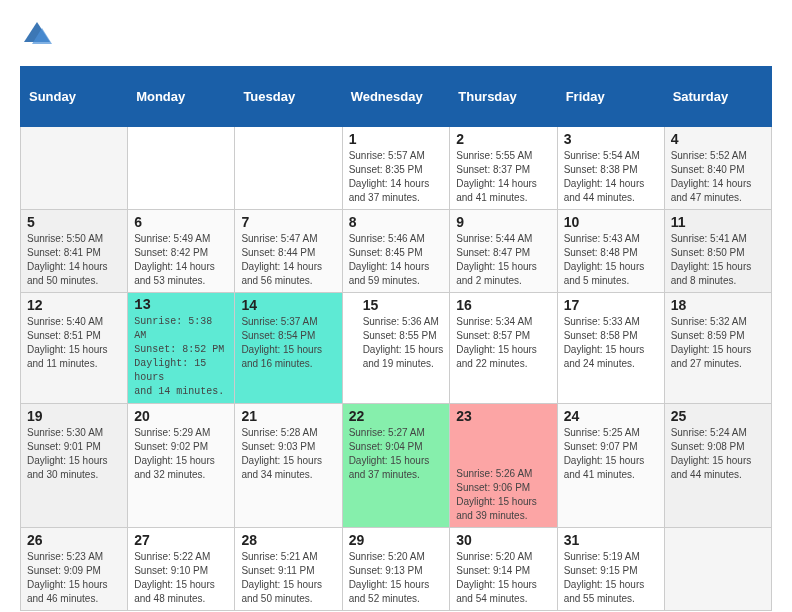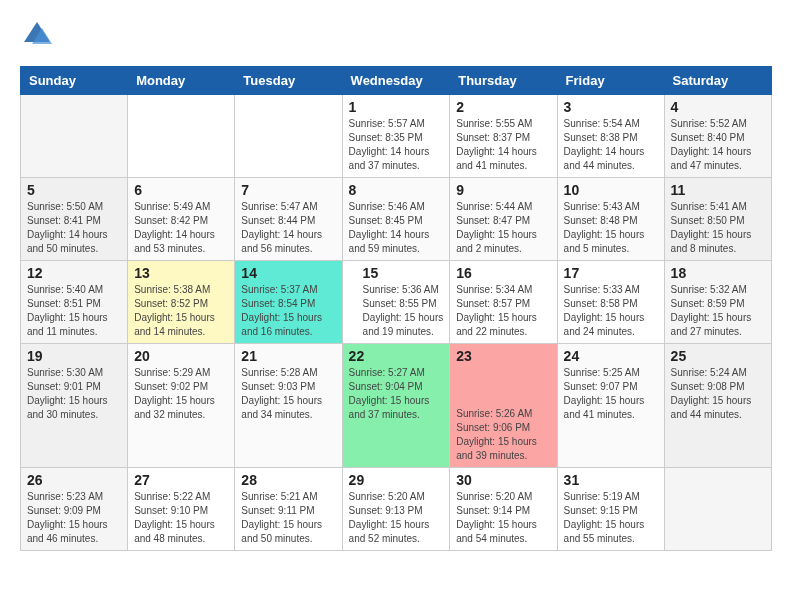--- a/index.html
+++ b/index.html
@@ -56,21 +56,21 @@
     .calendar {
       width: 100%;
       border-collapse: collapse;
     }
     .calendar th {
       background-color: #1a5fa8;
       color: #fff;
       font-size: 13px;
       font-weight: bold;
       text-align: left;
-      padding: 6px 8px;
+      padding: 22px 8px;
       border: 1px solid #1a5fa8;
     }
     .calendar td {
       border: 1px solid #ccc;
       vertical-align: top;
       padding: 4px 6px;
       width: 108px;
       min-height: 80px;
       font-size: 10.5px;
       color: #333;
@@ -223,21 +223,21 @@
         </td>
       </tr>
       <tr>
         <td style="background-color: rgb(245, 245, 245);">
           <span class="day-number">12</span>
           <div class="day-info" style="white-space: pre-line;">Sunrise: 5:40 AM
 Sunset: 8:51 PM
 Daylight: 15 hours
 and 11 minutes.</div>
         </td>
-        <td style="background-color: #fef9c3;">
+        <td style="background-color: #5eead4; font-family: Liberation Mono, monospace;">
           <span class="day-number">13</span>
           <div class="day-info" style="white-space: pre-line;">Sunrise: 5:38 AM
 Sunset: 8:52 PM
 Daylight: 15 hours
 and 14 minutes.</div>
         </td>
         <td style="background-color: #5eead4;">
           <span class="day-number">14</span>
           <div class="day-info" style="white-space: pre-line;">Sunrise: 5:37 AM
 Sunset: 8:54 PM

